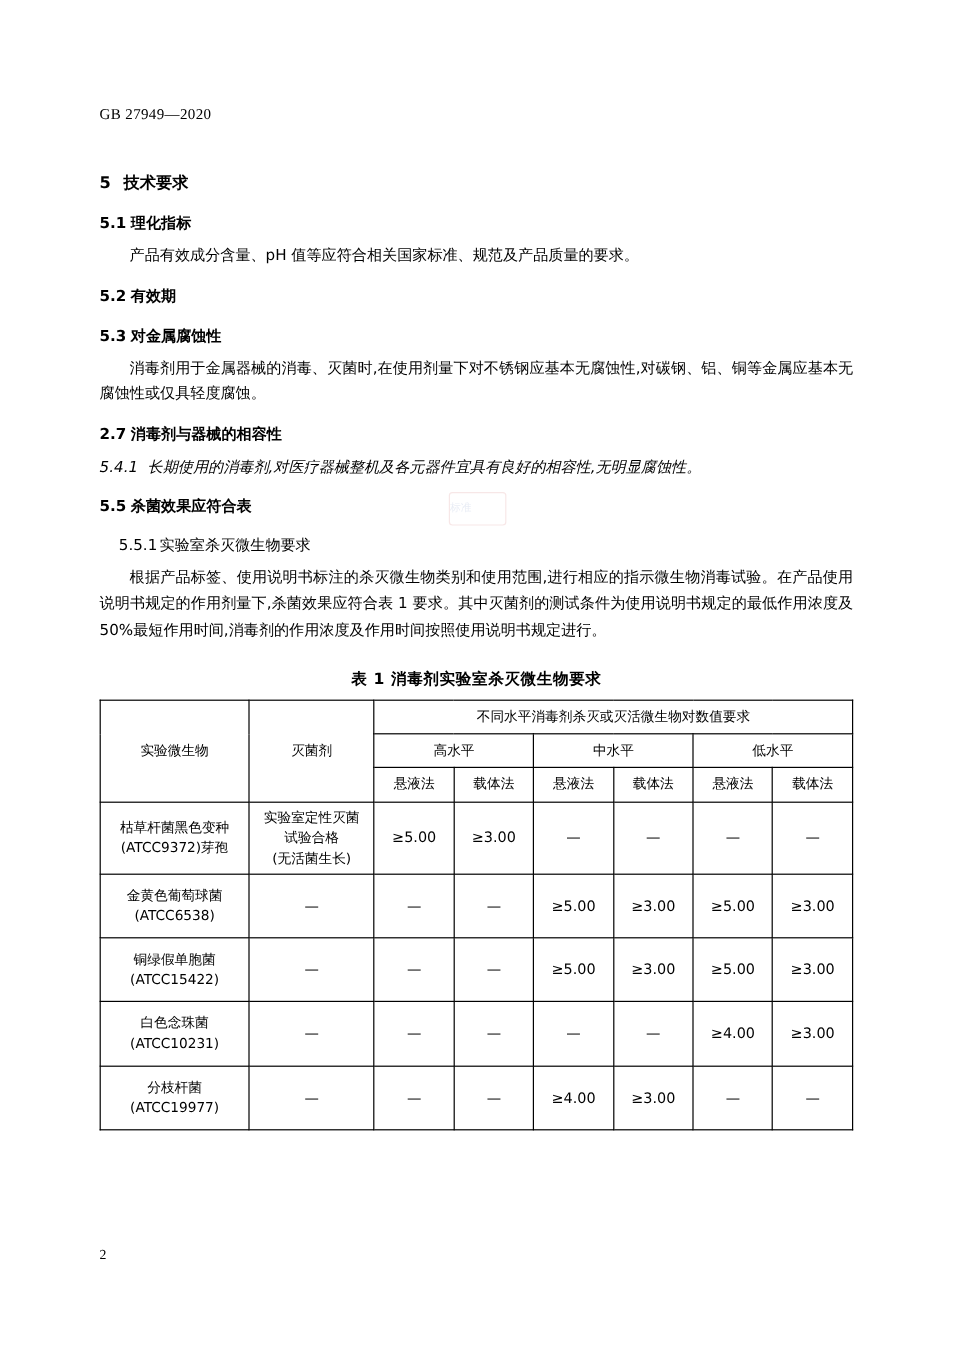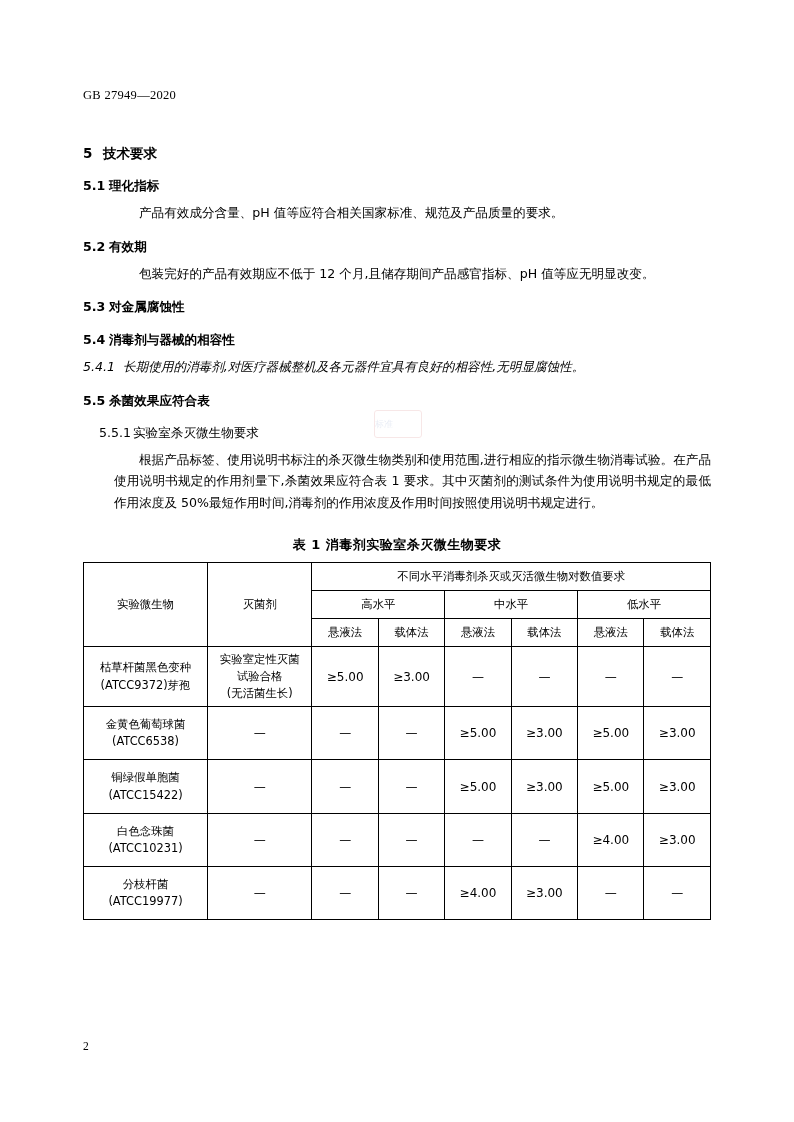--- a/index.html
+++ b/index.html
@@ -73,21 +73,20 @@
   p.para {
     font-size: 12.6px;
     line-height: 1.72;
     margin: 0 0 8px 0;
     text-align: justify;
     text-justify: inter-ideograph;
     font-family: "DejaVu Sans", "Liberation Sans", sans-serif;
   }
   p.indent {
     text-indent: 25px;
-    margin-left: 31px;
   }
   p.numbered {
     margin: 0 0 2px 0;
     font-style: italic;
   }
   p.numbered .num {
     display: inline-block;
     min-width: 40px;
   }
   .table-title {
@@ -169,28 +168,28 @@
     </div>
 
     <div class="h-sub">
       <span class="num">5.1</span><span>理化指标</span>
     </div>
     <p class="para indent">产品有效成分含量、pH 值等应符合相关国家标准、规范及产品质量的要求。</p>
 
     <div class="h-sub">
       <span class="num">5.2</span><span>有效期</span>
     </div>
-    <p class="para indent">包装完好的产品有效期应不低于 12 个月,且储存期间产品感官指标、pH 值等应无明显改变。</p>
 
     <div class="h-sub">
       <span class="num">5.3</span><span>对金属腐蚀性</span>
     </div>
-
-    <div class="h-sub">
-      <span class="num">5.4</span><span>消毒剂与器械的相容性</span>
+    <p class="para indent">消毒剂用于金属器械的消毒、灭菌时,在使用剂量下对不锈钢应基本无腐蚀性,对碳钢、铝、铜等金属应基本无腐蚀性或仅具轻度腐蚀。</p>
+
+    <div class="h-sub">
+      <span class="num">2.7</span><span>消毒剂与器械的相容性</span>
     </div>
     <p class="para numbered">
       <span class="num">5.4.1</span><span>长期使用的消毒剂,对医疗器械整机及各元器件宜具有良好的相容性,无明显腐蚀性。</span>
     </p>
 
     <div class="h-sub">
       <span class="num">5.5</span><span>杀菌效果应符合表</span>
     </div>
 
     <div class="h-sub3">

